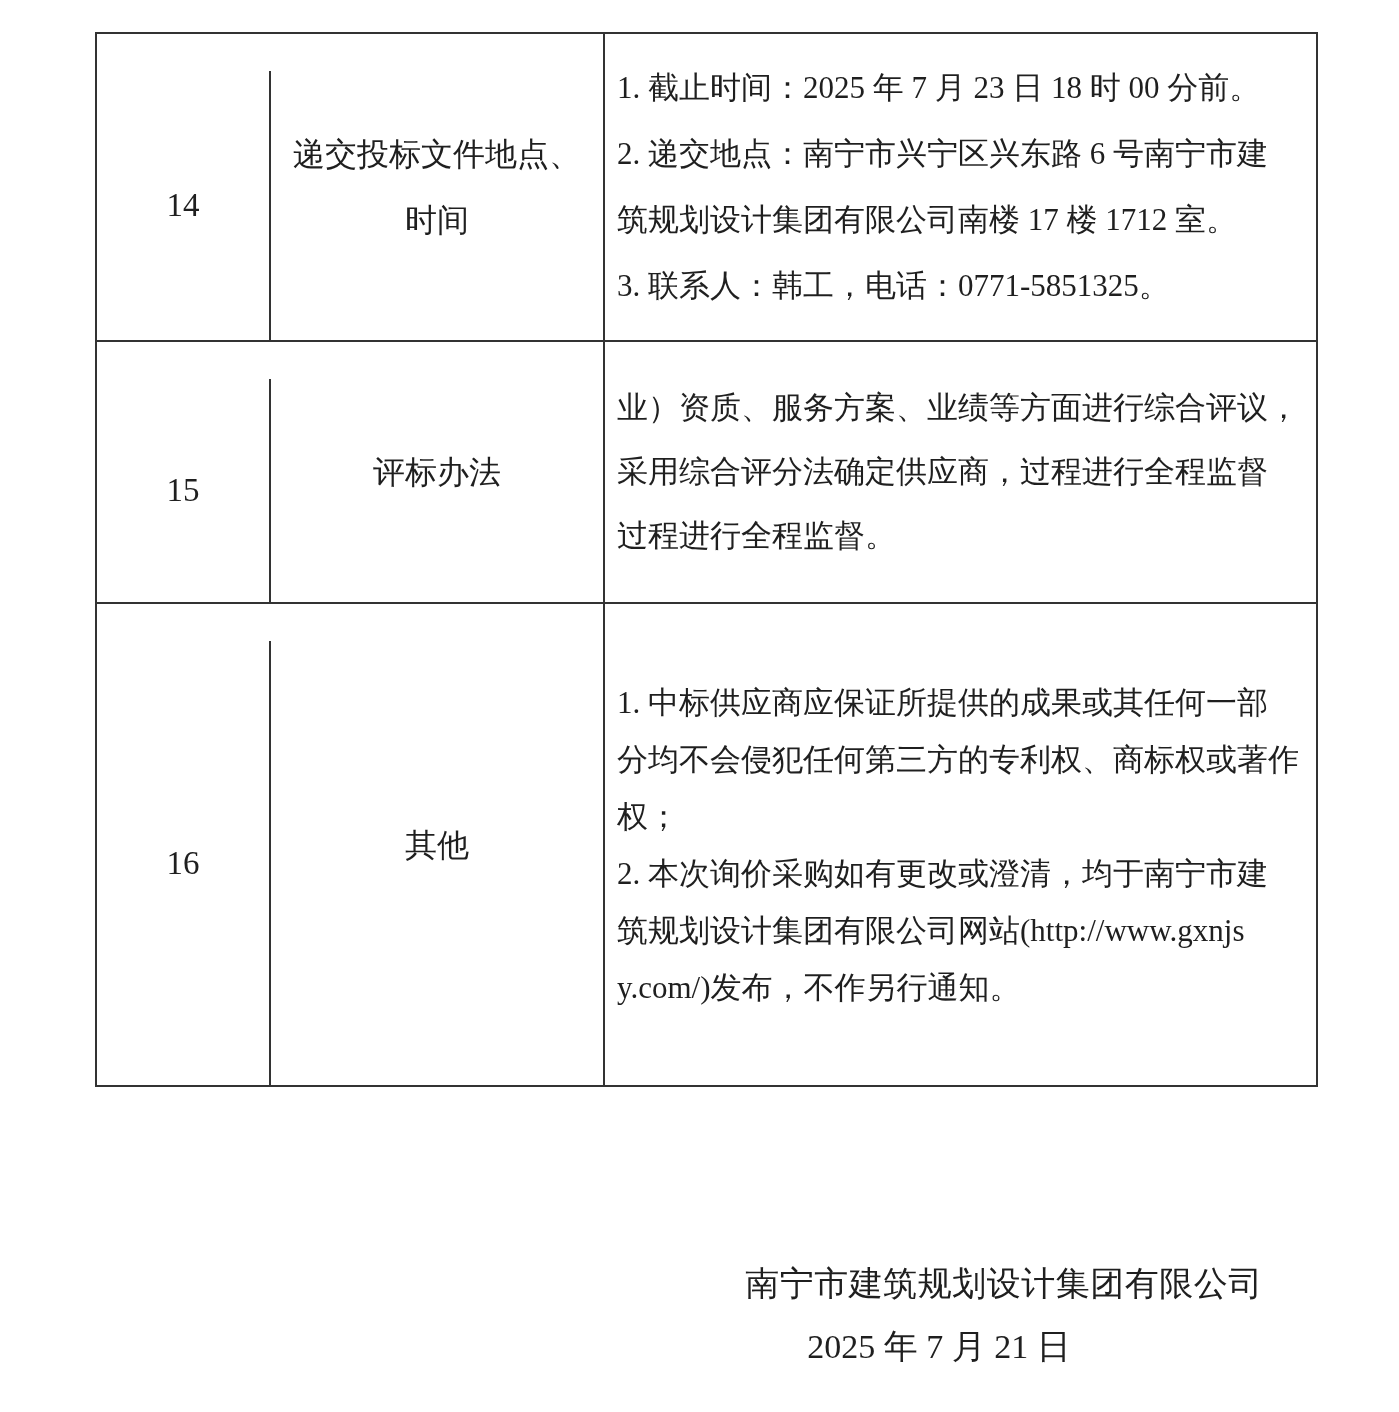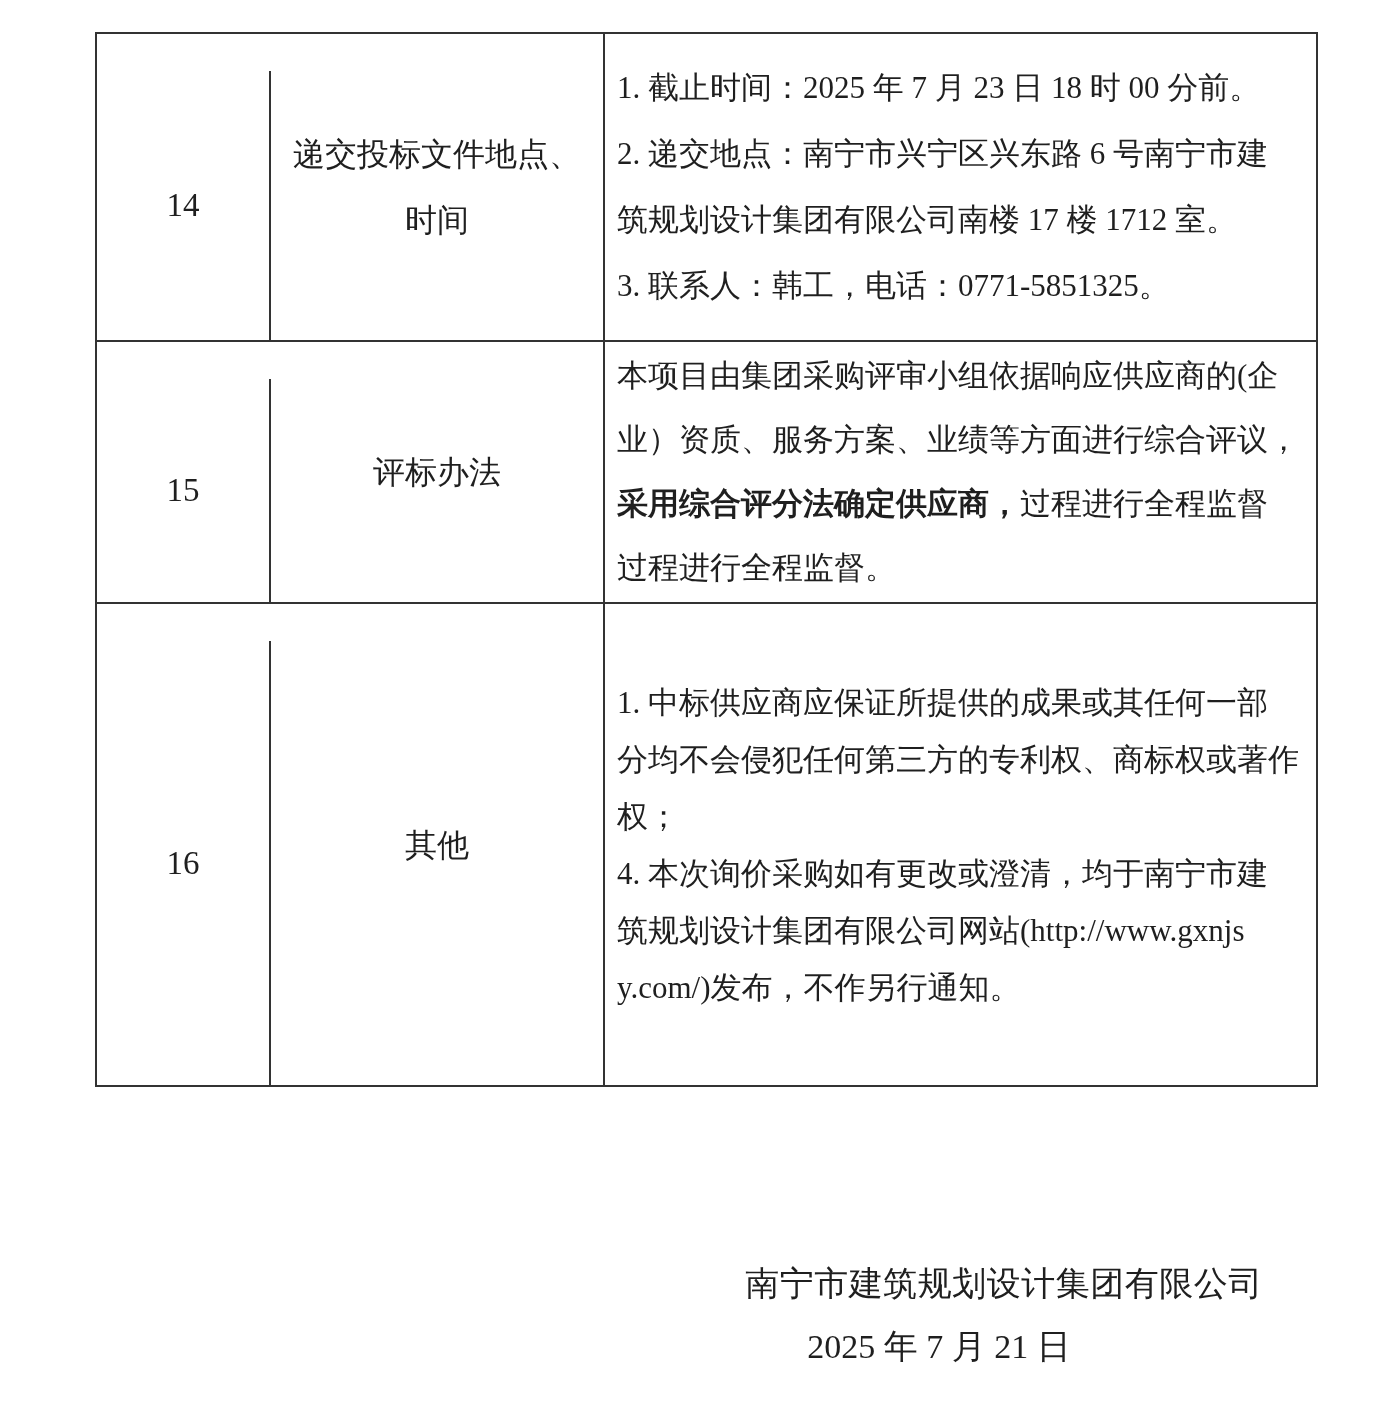--- a/index.html
+++ b/index.html
@@ -56,21 +56,21 @@
     display: flex;
     flex-direction: column;
     justify-content: center;
     padding: 0 14px 0 12px;
     font-size: 31px;
   }
   .content-cell .tline { white-space: nowrap; }
   .lh66 .tline { line-height: 66px; }
   .lh64 .tline { line-height: 64px; }
   .lh57 .tline { line-height: 57px; }
-  .bold-seg { font-weight: bold; }
+  .bold-seg { font-weight: normal; }
   .sig-company {
     position: absolute;
     top: 1264px;
     left: 584px;
     width: 840px;
     text-align: center;
     font-size: 34px;
     letter-spacing: 0.5px;
     line-height: 40px;
   }
@@ -103,37 +103,36 @@
     <div class="tline">3. 联系人：韩工，电话：0771-5851325。</div>
   </div>
 
   <div class="cell col1 row2 num-cell">
     <span>15</span>
   </div>
   <div class="cell col2 row2 label-cell">
     <div class="lline">评标办法</div>
   </div>
   <div class="cell col3 row2 content-cell lh64">
-    <div class="tline">本项目由集团采购评审小组依据响应供应商的(企</div>
     <div class="tline">业）资质、服务方案、业绩等方面进行综合评议，</div>
     <div class="tline"><span class="bold-seg">采用综合评分法确定供应商，</span><span>过程进行全程监督</span></div>
     <div class="tline">过程进行全程监督。</div>
   </div>
 
   <div class="cell col1 row3 num-cell">
     <span>16</span>
   </div>
   <div class="cell col2 row3 label-cell">
     <div class="lline">其他</div>
   </div>
   <div class="cell col3 row3 content-cell lh57">
     <div class="tline">1. 中标供应商应保证所提供的成果或其任何一部</div>
     <div class="tline">分均不会侵犯任何第三方的专利权、商标权或著作</div>
     <div class="tline">权；</div>
-    <div class="tline">4. 本次询价采购如有更改或澄清，均于南宁市建</div>
+    <div class="tline">2. 本次询价采购如有更改或澄清，均于南宁市建</div>
     <div class="tline">筑规划设计集团有限公司网站(http://www.gxnjs</div>
     <div class="tline">y.com/)发布，不作另行通知。</div>
   </div>
 
 </div>
 
 <div class="sig-company">南宁市建筑规划设计集团有限公司</div>
 <div class="sig-date">2025 年 7 月 21 日</div>
 
 </body></html>

